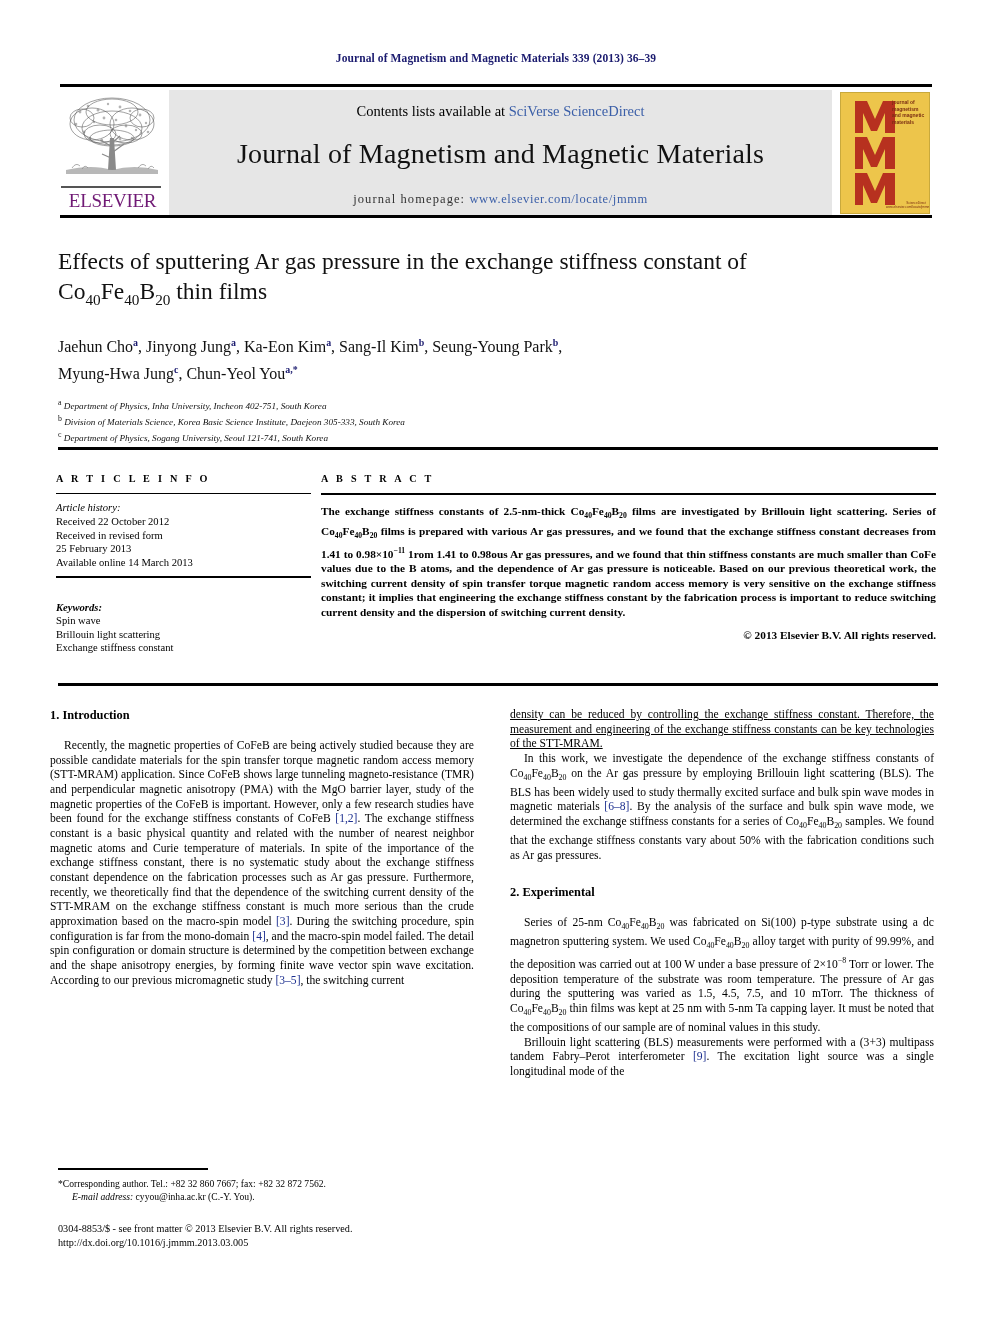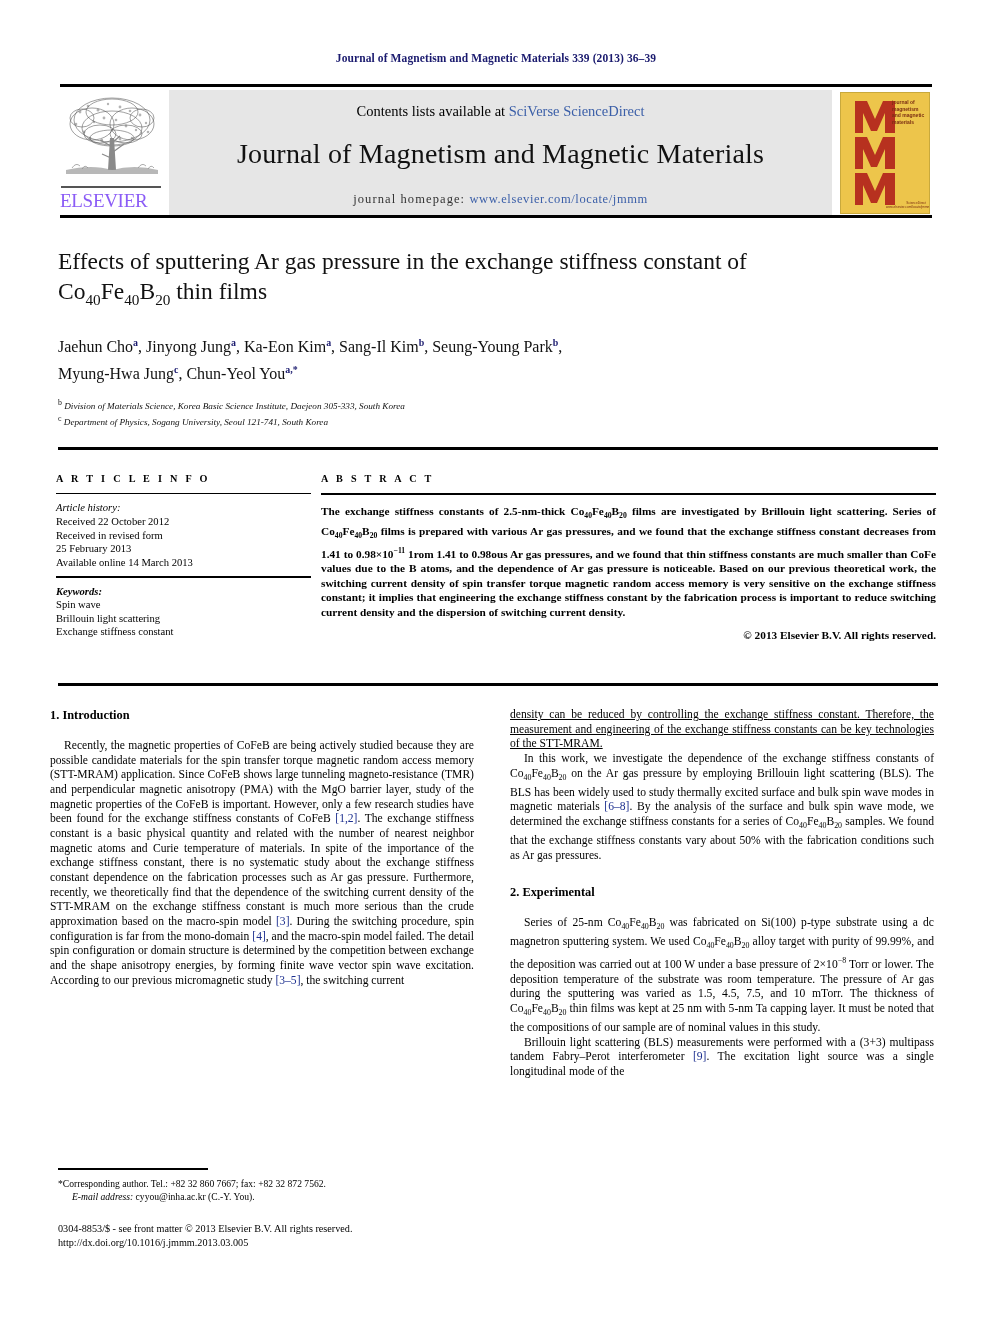--- a/index.html
+++ b/index.html
@@ -62,25 +62,25 @@
     position: absolute;
     top: 4px; left: 2px;
     width: 100px; height: 88px;
     overflow: hidden;
   }
   .elsevier-word {
     position: absolute;
     bottom: 6px;
     left: 0;
     width: 105px;
-    text-align: left;
+    text-align: center;
     font-family: "Liberation Serif", serif;
     font-size: 19px;
     letter-spacing: -0.3px;
-    color: #8b5cf6;
+    color: #701a75;
   }
   .elsevier-rule {
     position: absolute;
     bottom: 30px;
     left: 1px;
     width: 100px;
     height: 2px;
     background: #555;
   }
   .journal-band {
@@ -226,21 +226,21 @@
     line-height: 13.6px;
   }
   .hist-title { font-style: italic; font-weight: normal; }
   .kw-rule {
     margin-top: 7px;
     height: 1.2px;
     background: #000;
     width: 100%;
   }
   .kw-block {
-    margin-top: 7px;
+    margin-top: 23px;
     font-size: 10.6px;
     line-height: 13.6px;
   }
   .kw-title { font-style: italic; font-weight: bold; }
   .abs-rule {
     margin-top: 9px;
     height: 2.2px;
     background: #000;
   }
   .abstract-body {
@@ -421,20 +421,21 @@
       <span>Effects of sputtering Ar gas pressure in the exchange stiffness constant of</span><br>
       <span><span>Co</span><sub>40</sub><span>Fe</span><sub>40</sub><span>B</span><sub>20</sub><span> thin films</span></span>
     </div>
 
     <div class="authors">
       <div>Jaehun Cho<sup>a</sup>, Jinyong Jung<sup>a</sup>, Ka-Eon Kim<sup>a</sup>, Sang-Il Kim<sup>b</sup>, Seung-Young Park<sup>b</sup>,</div>
       <div>Myung-Hwa Jung<sup>c</sup>, Chun-Yeol You<sup>a,</sup><sup>*</sup></div>
     </div>
 
     <div class="affiliations">
+      <div><sup>a</sup> <span>Department of Physics, Inha University, Incheon 402-751, South Korea</span></div>
       <div><sup>b</sup> <span>Division of Materials Science, Korea Basic Science Institute, Daejeon 305-333, South Korea</span></div>
       <div><sup>c</sup> <span>Department of Physics, Sogang University, Seoul 121-741, South Korea</span></div>
     </div>
   </div>
 
   <div class="info-rule"></div>
 
   <div class="infoabs">
 
     <div class="col-info">

